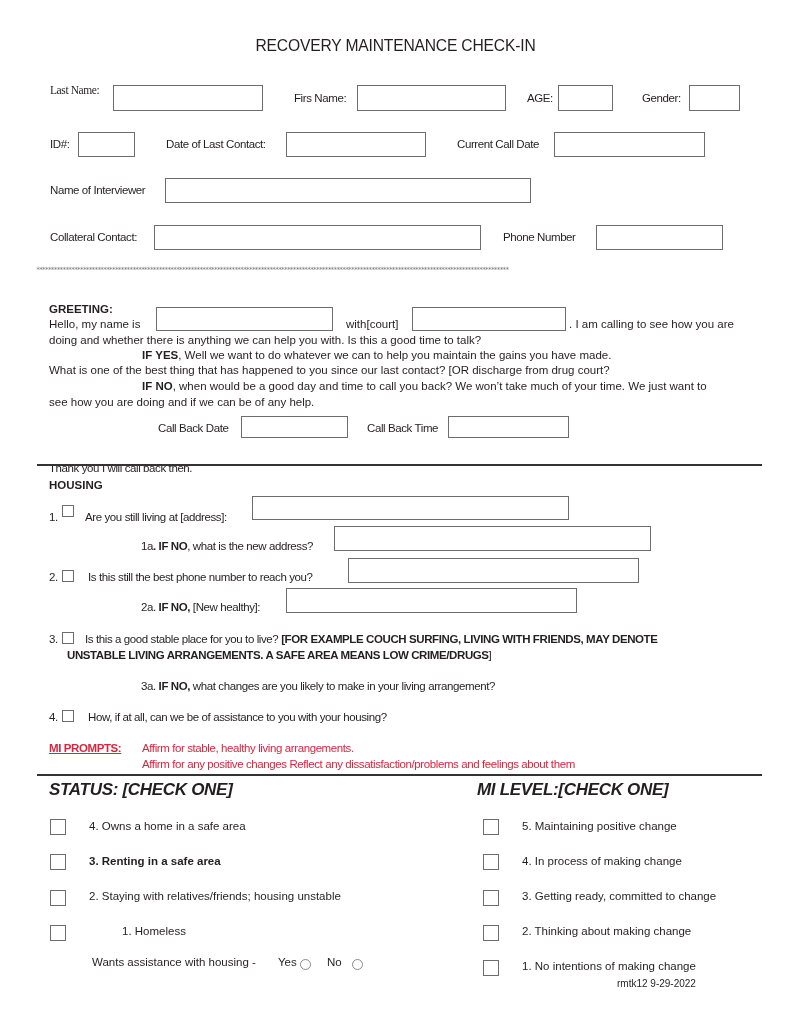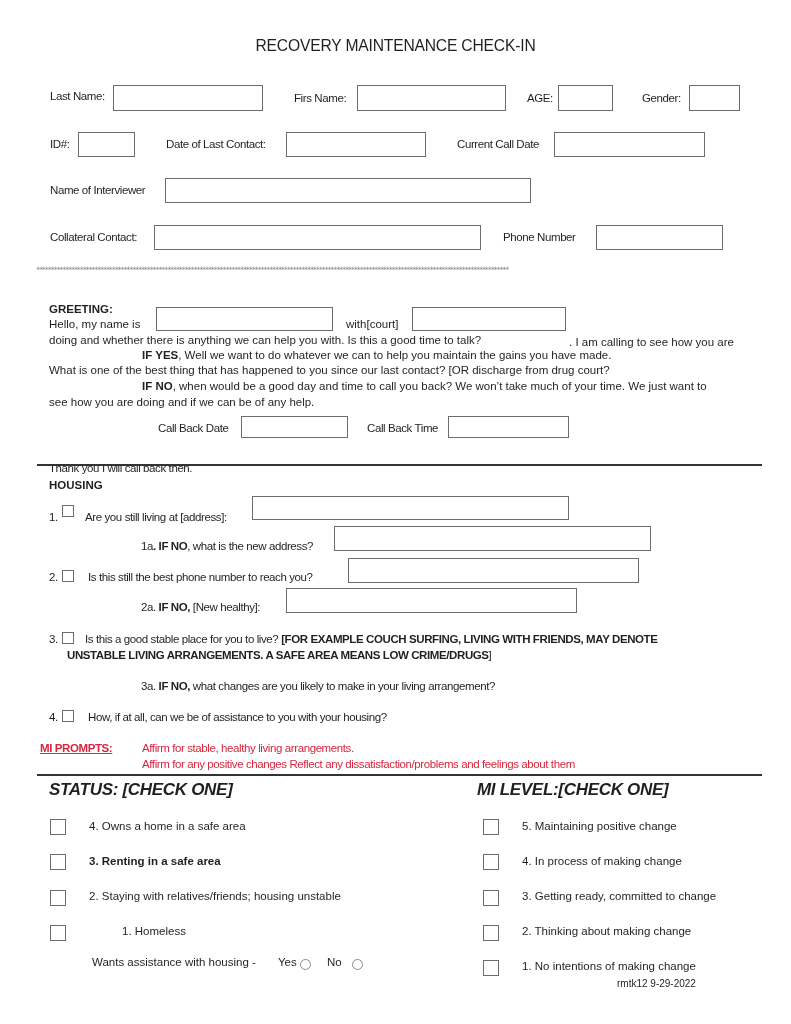--- a/index.html
+++ b/index.html
@@ -18,21 +18,21 @@
   .section-h { font-size: 17px; font-weight: bold; font-style: italic; letter-spacing: -0.3px; }
   .opt { font-size: 11.5px; white-space: nowrap; }
   .radio { width: 11px; height: 11px; border: 1.2px solid #8a8a8a; border-radius: 50%; display: inline-block; }
   .foot { font-size: 10px; white-space: nowrap; }
 </style>
 </head>
 <body>
 
 <div class="abs title">RECOVERY MAINTENANCE CHECK-IN</div>
 
-<div class="abs lbl" style="left:50px;top:90px;">Last Name:</div>
+<div class="abs lbl" style="left:50px;top:84px;font-family:Liberation Serif, serif;">Last Name:</div>
 <div class="abs fld" style="left:113px;top:85px;width:150px;height:26px;"></div>
 <div class="abs lbl" style="left:294px;top:92px;">Firs Name:</div>
 <div class="abs fld" style="left:357px;top:85px;width:149px;height:26px;"></div>
 <div class="abs lbl" style="left:527px;top:92px;">AGE:</div>
 <div class="abs fld" style="left:558px;top:85px;width:55px;height:26px;"></div>
 <div class="abs lbl" style="left:642px;top:92px;">Gender:</div>
 <div class="abs fld" style="left:689px;top:85px;width:51px;height:26px;"></div>
 
 <div class="abs lbl" style="left:50px;top:138px;">ID#:</div>
 <div class="abs fld" style="left:78px;top:132px;width:57px;height:25px;"></div>
@@ -49,21 +49,21 @@
 <div class="abs lbl" style="left:503px;top:231px;">Phone Number</div>
 <div class="abs fld" style="left:596px;top:225px;width:127px;height:25px;"></div>
 
 <div class="abs stars">******************************************************************************************************************************************************************</div>
 
 <div class="abs txt b" style="left:49px;top:303px;">GREETING:</div>
 <div class="abs txt" style="left:49px;top:318px;">Hello, my name is</div>
 <div class="abs fld" style="left:156px;top:307px;width:177px;height:24px;"></div>
 <div class="abs txt" style="left:346px;top:318px;">with[court]</div>
 <div class="abs fld" style="left:412px;top:307px;width:154px;height:24px;"></div>
-<div class="abs txt" style="left:569px;top:318px;margin-top:18px;">.  I am calling to see how you are</div>
+<div class="abs txt" style="left:569px;top:318px;">.  I am calling to see how you are</div>
 <div class="abs txt" style="left:49px;top:334px;">doing and whether there is anything we can help you with.  Is this a good time to talk?</div>
 <div class="abs txt" style="left:142px;top:349px;"><span class="b">IF YES</span><span>, Well we want to do whatever we can to help you maintain the gains you have made.</span></div>
 <div class="abs txt" style="left:49px;top:364px;">What is one of the best thing that has happened to you since our last contact? [OR discharge from drug court?</div>
 <div class="abs txt" style="left:142px;top:380px;"><span class="b">IF NO</span><span>, when would be a good day and time to call you back?  We won’t take much of  your time.  We just want to</span></div>
 <div class="abs txt" style="left:49px;top:396px;">see how you are doing and if we can be of any help.</div>
 <div class="abs lbl" style="left:158px;top:422px;">Call Back Date</div>
 <div class="abs fld" style="left:241px;top:416px;width:107px;height:22px;"></div>
 <div class="abs lbl" style="left:367px;top:422px;">Call Back Time</div>
 <div class="abs fld" style="left:448px;top:416px;width:121px;height:22px;"></div>
 <div class="abs lbl" style="left:49px;top:444px;margin-top:18px;">Thank you I will call back then.</div>
@@ -92,21 +92,21 @@
 <div class="abs cb" style="left:62px;top:632px;width:12px;height:12px;"></div>
 <div class="abs lbl" style="left:85px;top:633px;"><span>Is this a good stable place for you to live?  </span><span class="b">[FOR EXAMPLE COUCH SURFING, LIVING WITH FRIENDS,  MAY DENOTE</span></div>
 <div class="abs lbl" style="left:49px;top:649px;padding-left:18px;"><span class="b">UNSTABLE LIVING ARRANGEMENTS. A SAFE AREA MEANS LOW CRIME/DRUGS</span><span>]</span></div>
 
 <div class="abs lbl" style="left:141px;top:680px;"><span>3a. </span><span class="b">IF NO,</span><span> what changes are you likely to make in your living arrangement?</span></div>
 
 <div class="abs lbl" style="left:49px;top:711px;">4.</div>
 <div class="abs cb" style="left:62px;top:710px;width:12px;height:12px;"></div>
 <div class="abs lbl" style="left:88px;top:711px;">How, if at all, can we be of assistance to you with your housing?</div>
 
-<div class="abs lbl b red" style="left:40px;top:742px;text-decoration:underline;">MI PROMPTS:</div>
+<div class="abs lbl b red" style="left:49px;top:742px;text-decoration:underline;">MI PROMPTS:</div>
 <div class="abs lbl red" style="left:142px;top:742px;">Affirm for stable, healthy living arrangements.</div>
 <div class="abs lbl red" style="left:142px;top:758px;">Affirm for any positive changes Reflect any dissatisfaction/problems and feelings about them</div>
 
 <div class="abs rule" style="top:774px;"></div>
 
 <div class="abs section-h" style="left:49px;top:780px;">STATUS: [CHECK ONE]</div>
 <div class="abs section-h" style="left:477px;top:780px;">MI LEVEL:[CHECK ONE]</div>
 
 <div class="abs cb" style="left:50px;top:819px;width:16px;height:16px;"></div>
 <div class="abs opt" style="left:89px;top:820px;">4.  Owns a home in a safe area</div>

